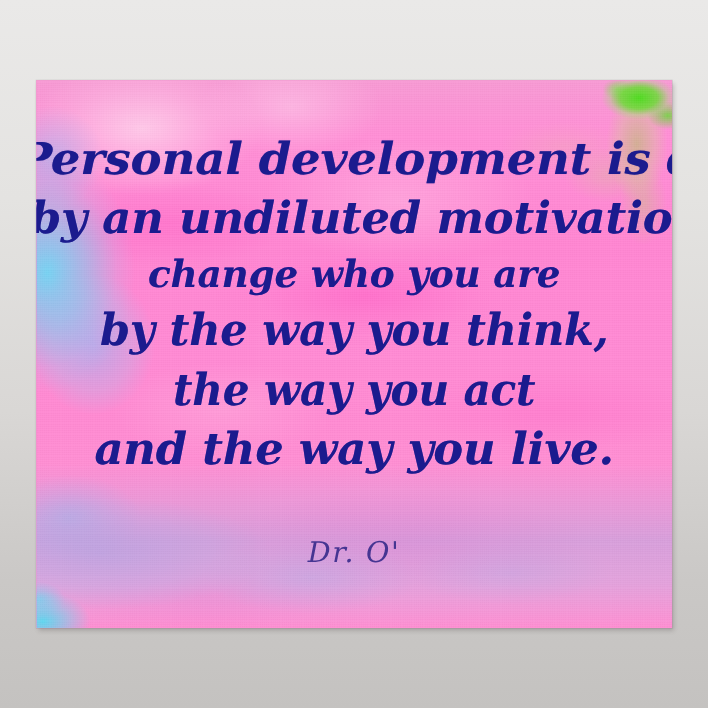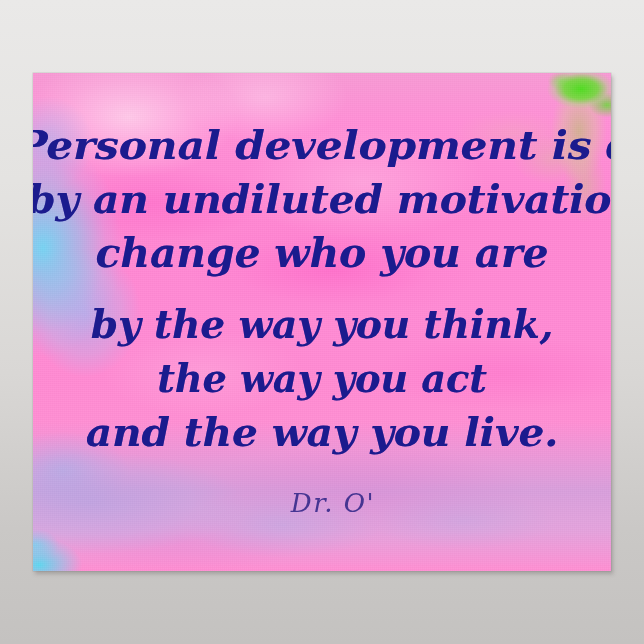--- a/index.html
+++ b/index.html
@@ -138,28 +138,28 @@
     color: #1b1b8e;
     white-space: nowrap;
     letter-spacing: -0.2px;
     line-height: 1.0;
     text-shadow: 0 0 0.6px rgba(27,27,142,0.55);
   }
 
   
   .ql-1 { font-size: 40px; margin-bottom: 14px; transform: scaleX(1.06); }
   .ql-2 { font-size: 40px; margin-bottom: 14px; transform: scaleX(1.02); }
-  .ql-3 { font-size: 41px; margin-bottom: 30px; transform: scaleX(1.00); }
+  .ql-3 { font-size: 34px; margin-bottom: 14px; transform: scaleX(1.00); }
   .ql-4 { font-size: 40px; margin-bottom: 14px; transform: scaleX(0.98); }
   .ql-5 { font-size: 40px; margin-bottom: 14px; transform: scaleX(0.96); }
   .ql-6 { font-size: 40px; margin-bottom: 0;    transform: scaleX(1.02); }
 
   #signature {
     position: absolute;
-    left: 11px;
+    left: 0;
     top: 415px;
     width: 100%;
     text-align: center;
     z-index: 5;
     font-family: "DejaVu Serif", serif;
     font-style: italic;
     font-weight: normal;
     font-size: 26px;
     color: #3a2d8c;
     letter-spacing: 1.5px;

